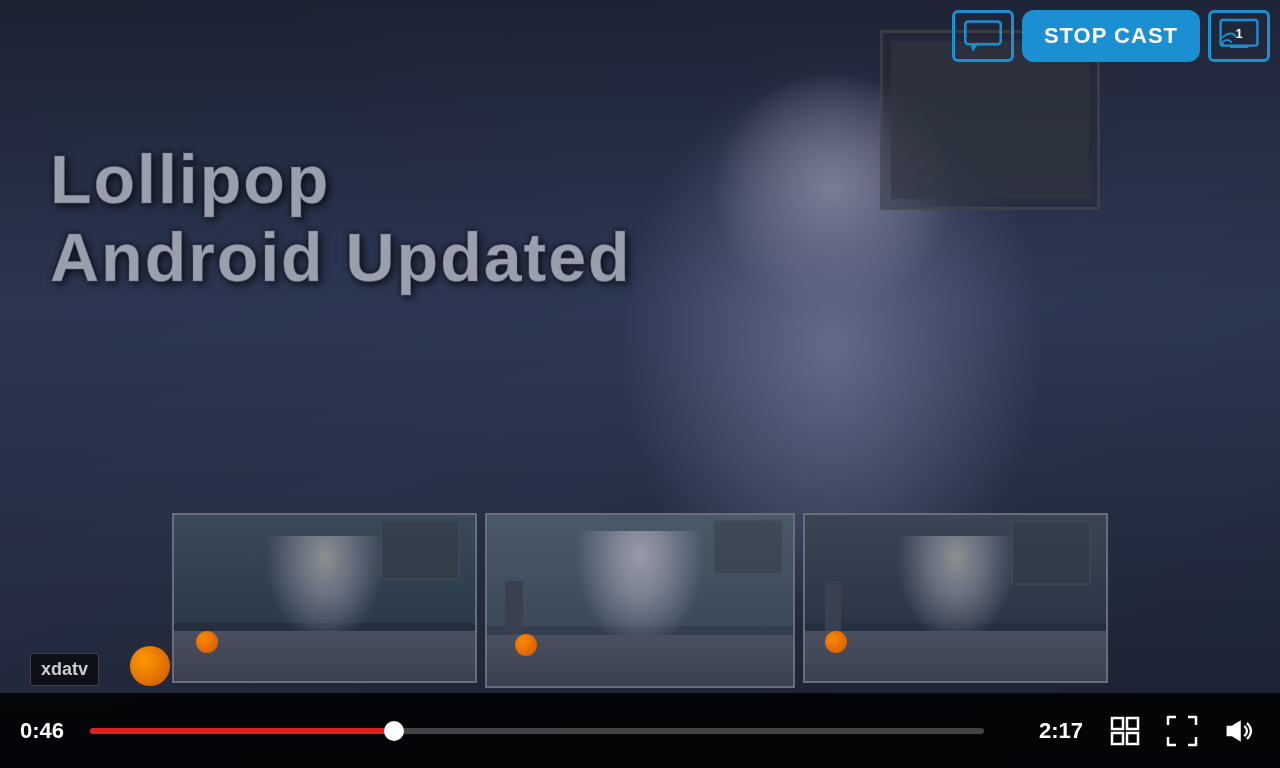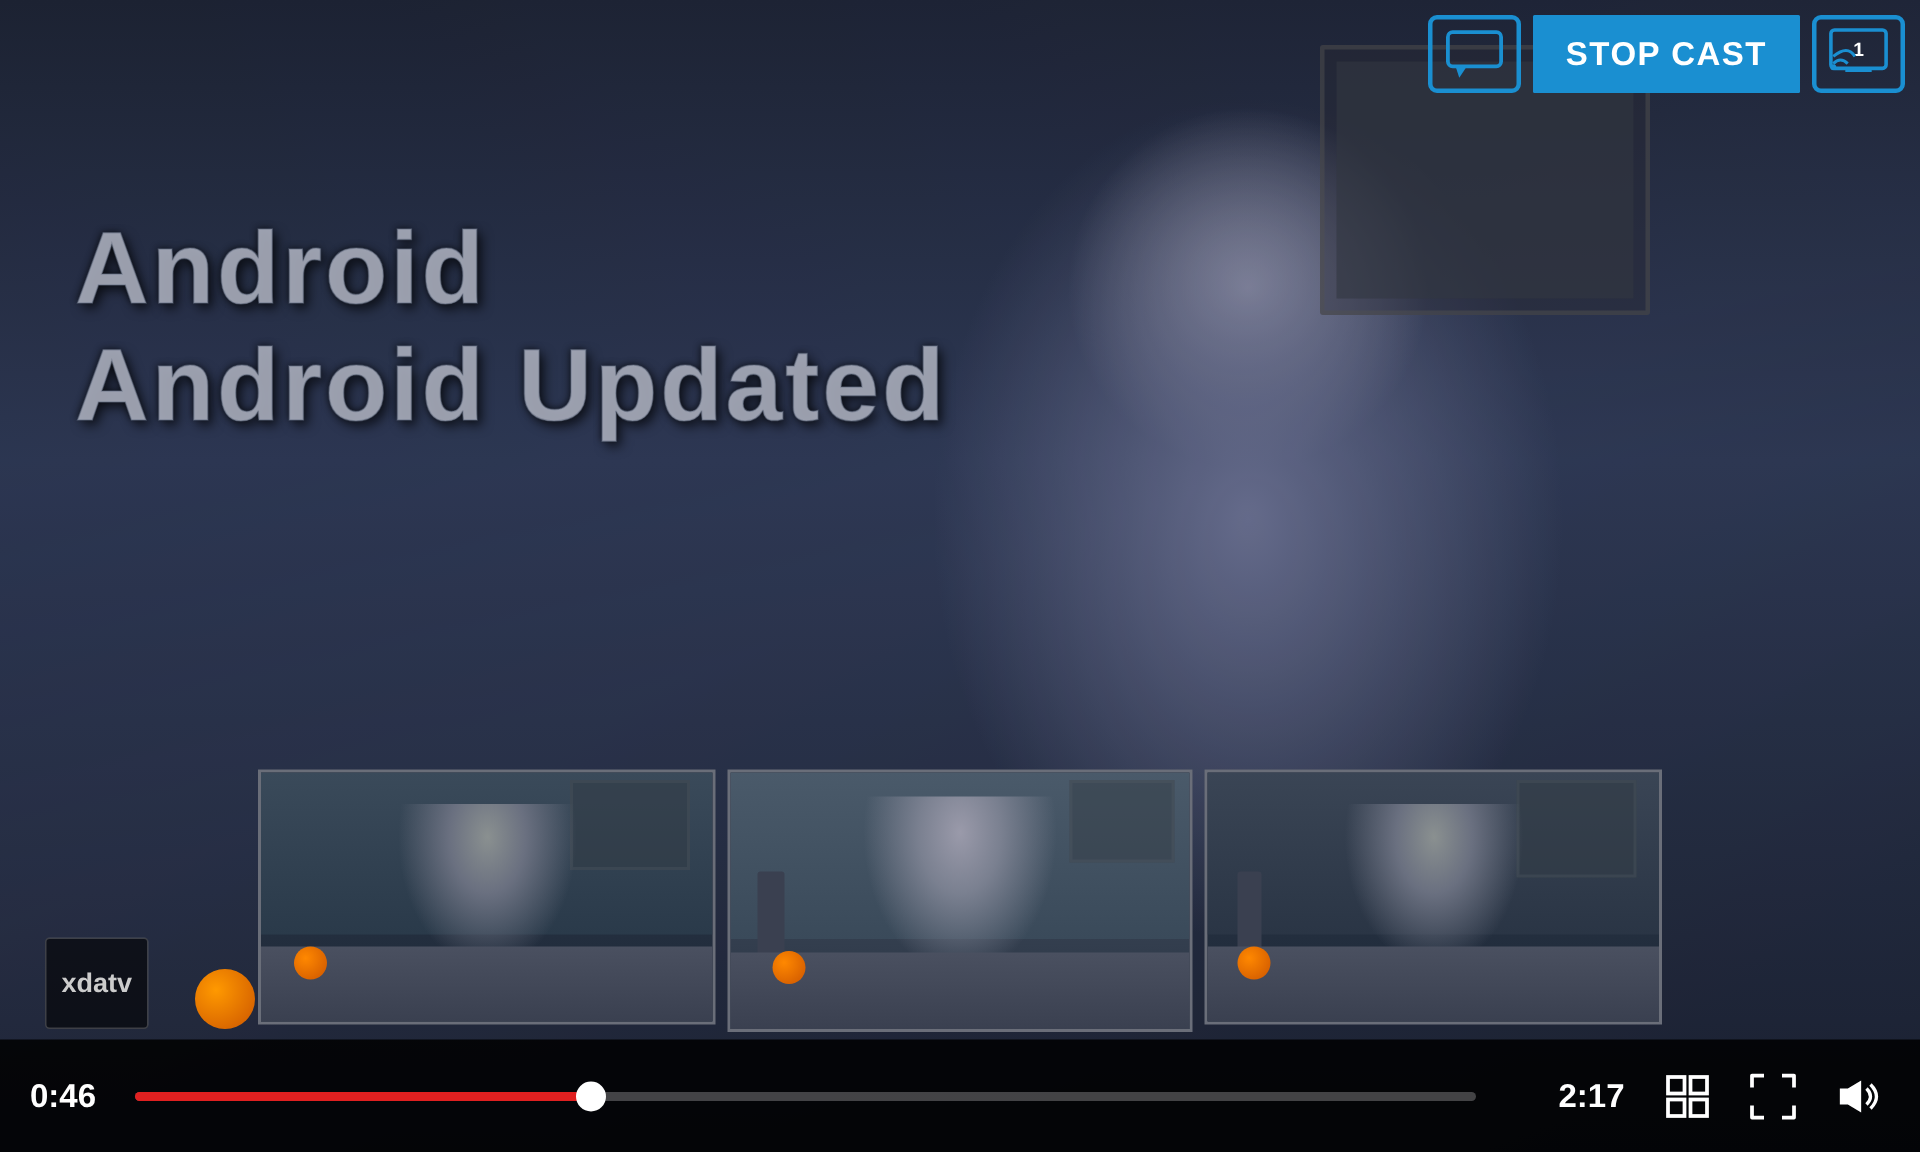--- a/index.html
+++ b/index.html
@@ -84,21 +84,21 @@
       height: 38px;
     }
 
     #stop-cast-button {
       background: #1a8fd1;
       border: none;
       color: #fff;
       font-size: 22px;
       font-weight: bold;
       padding: 12px 22px;
-      border-radius: 1px;
+      border-radius: 12px;
       cursor: pointer;
       letter-spacing: 1px;
       height: 52px;
     }
 
     #cast-button {
       width: 62px;
       height: 52px;
       background: transparent;
       border: 3px solid #1a8fd1;
@@ -163,21 +163,21 @@
     
     #xda-logo {
       position: absolute;
       bottom: 82px;
       left: 30px;
       background: rgba(0,0,0,0.6);
       color: #ccc;
       font-size: 18px;
       font-weight: bold;
       font-family: 'Arial', sans-serif;
-      padding: 19px 10px;
+      padding: 5px 10px;
       border-radius: 3px;
       z-index: 60;
       border: 1px solid rgba(255,255,255,0.2);
     }
 
     
     #main-orange-ball {
       position: absolute;
       bottom: 82px;
       left: 130px;
@@ -304,21 +304,21 @@
 <div id="video-container">
 
   <div id="bg-scene"></div>
   <div id="bg-overlay"></div>
 
   <div class="bg-frame">
     <div class="bg-frame-inner"></div>
   </div>
 
   <div id="title-overlay">
-    <span>Android</span><br>
+    <span>Lollipop</span><br>
     <span>Android Updated</span><br>
   </div>
 
   <div id="top-controls">
     <button id="chat-button">
       <svg id="chat-icon-svg" viewBox="0 0 60 50">
         <rect x="2" y="2" width="56" height="36" rx="5" ry="5" fill="none" stroke="#1a8fd1" stroke-width="4"></rect>
         <polygon points="10,38 22,38 14,50" fill="#1a8fd1"></polygon>
       </svg>
     </button>

